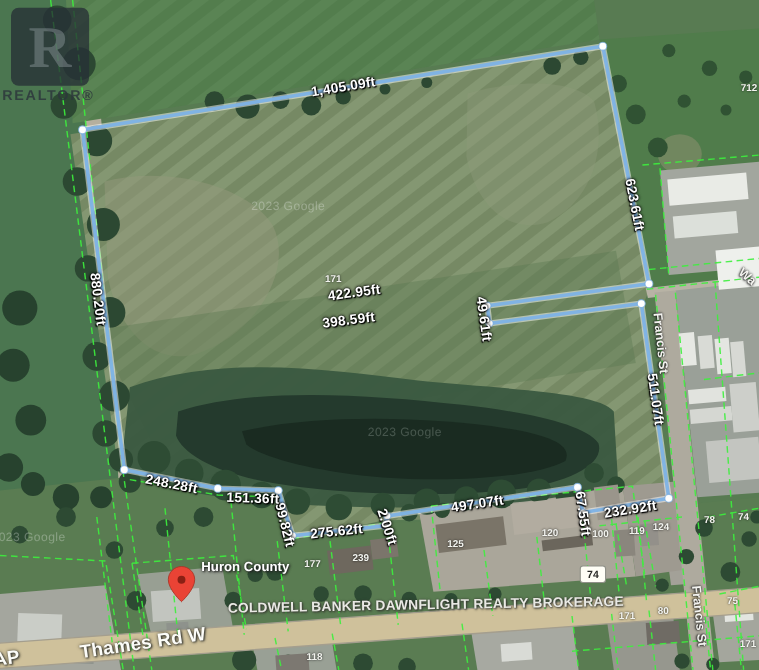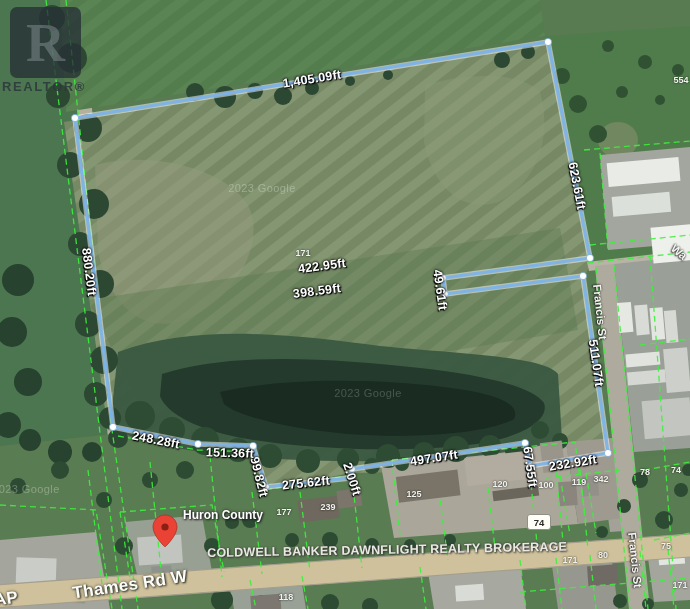--- a/index.html
+++ b/index.html
@@ -327,28 +327,28 @@
   <div class="poiline">Huron County</div>
 </div>
 
 <div class="brok">COLDWELL BANKER DAWNFLIGHT REALTY BROKERAGE</div>
 
 <div id="shield">
   <span>74</span>
 </div>
 
 <div class="lb hn" style="left:303px;top:253px">171</div>
-<div class="lb hn" style="left:681px;top:80px">554</div>
+<div class="lb hn" style="left:681px;top:80px">712</div>
 <div class="lb hn" style="left:284px;top:512px">177</div>
 <div class="lb hn" style="left:328px;top:507px">239</div>
 <div class="lb hn" style="left:414px;top:494px">125</div>
 <div class="lb hn" style="left:500px;top:484px">120</div>
 <div class="lb hn" style="left:546px;top:485px">100</div>
 <div class="lb hn" style="left:579px;top:482px">119</div>
-<div class="lb hn" style="left:601px;top:479px">342</div>
+<div class="lb hn" style="left:601px;top:479px">124</div>
 <div class="lb hn" style="left:645px;top:472px">78</div>
 <div class="lb hn" style="left:676px;top:470px">74</div>
 <div class="lb hn" style="left:570px;top:560px">171</div>
 <div class="lb hn" style="left:603px;top:555px">80</div>
 <div class="lb hn" style="left:666px;top:546px">75</div>
 <div class="lb hn" style="left:680px;top:585px">171</div>
 <div class="lb hn" style="left:286px;top:597px">118</div>
 
 <div class="lb gw" style="left:262px;top:188px">2023 Google</div>
 <div class="lb gw2" style="left:368px;top:393px">2023 Google</div>

